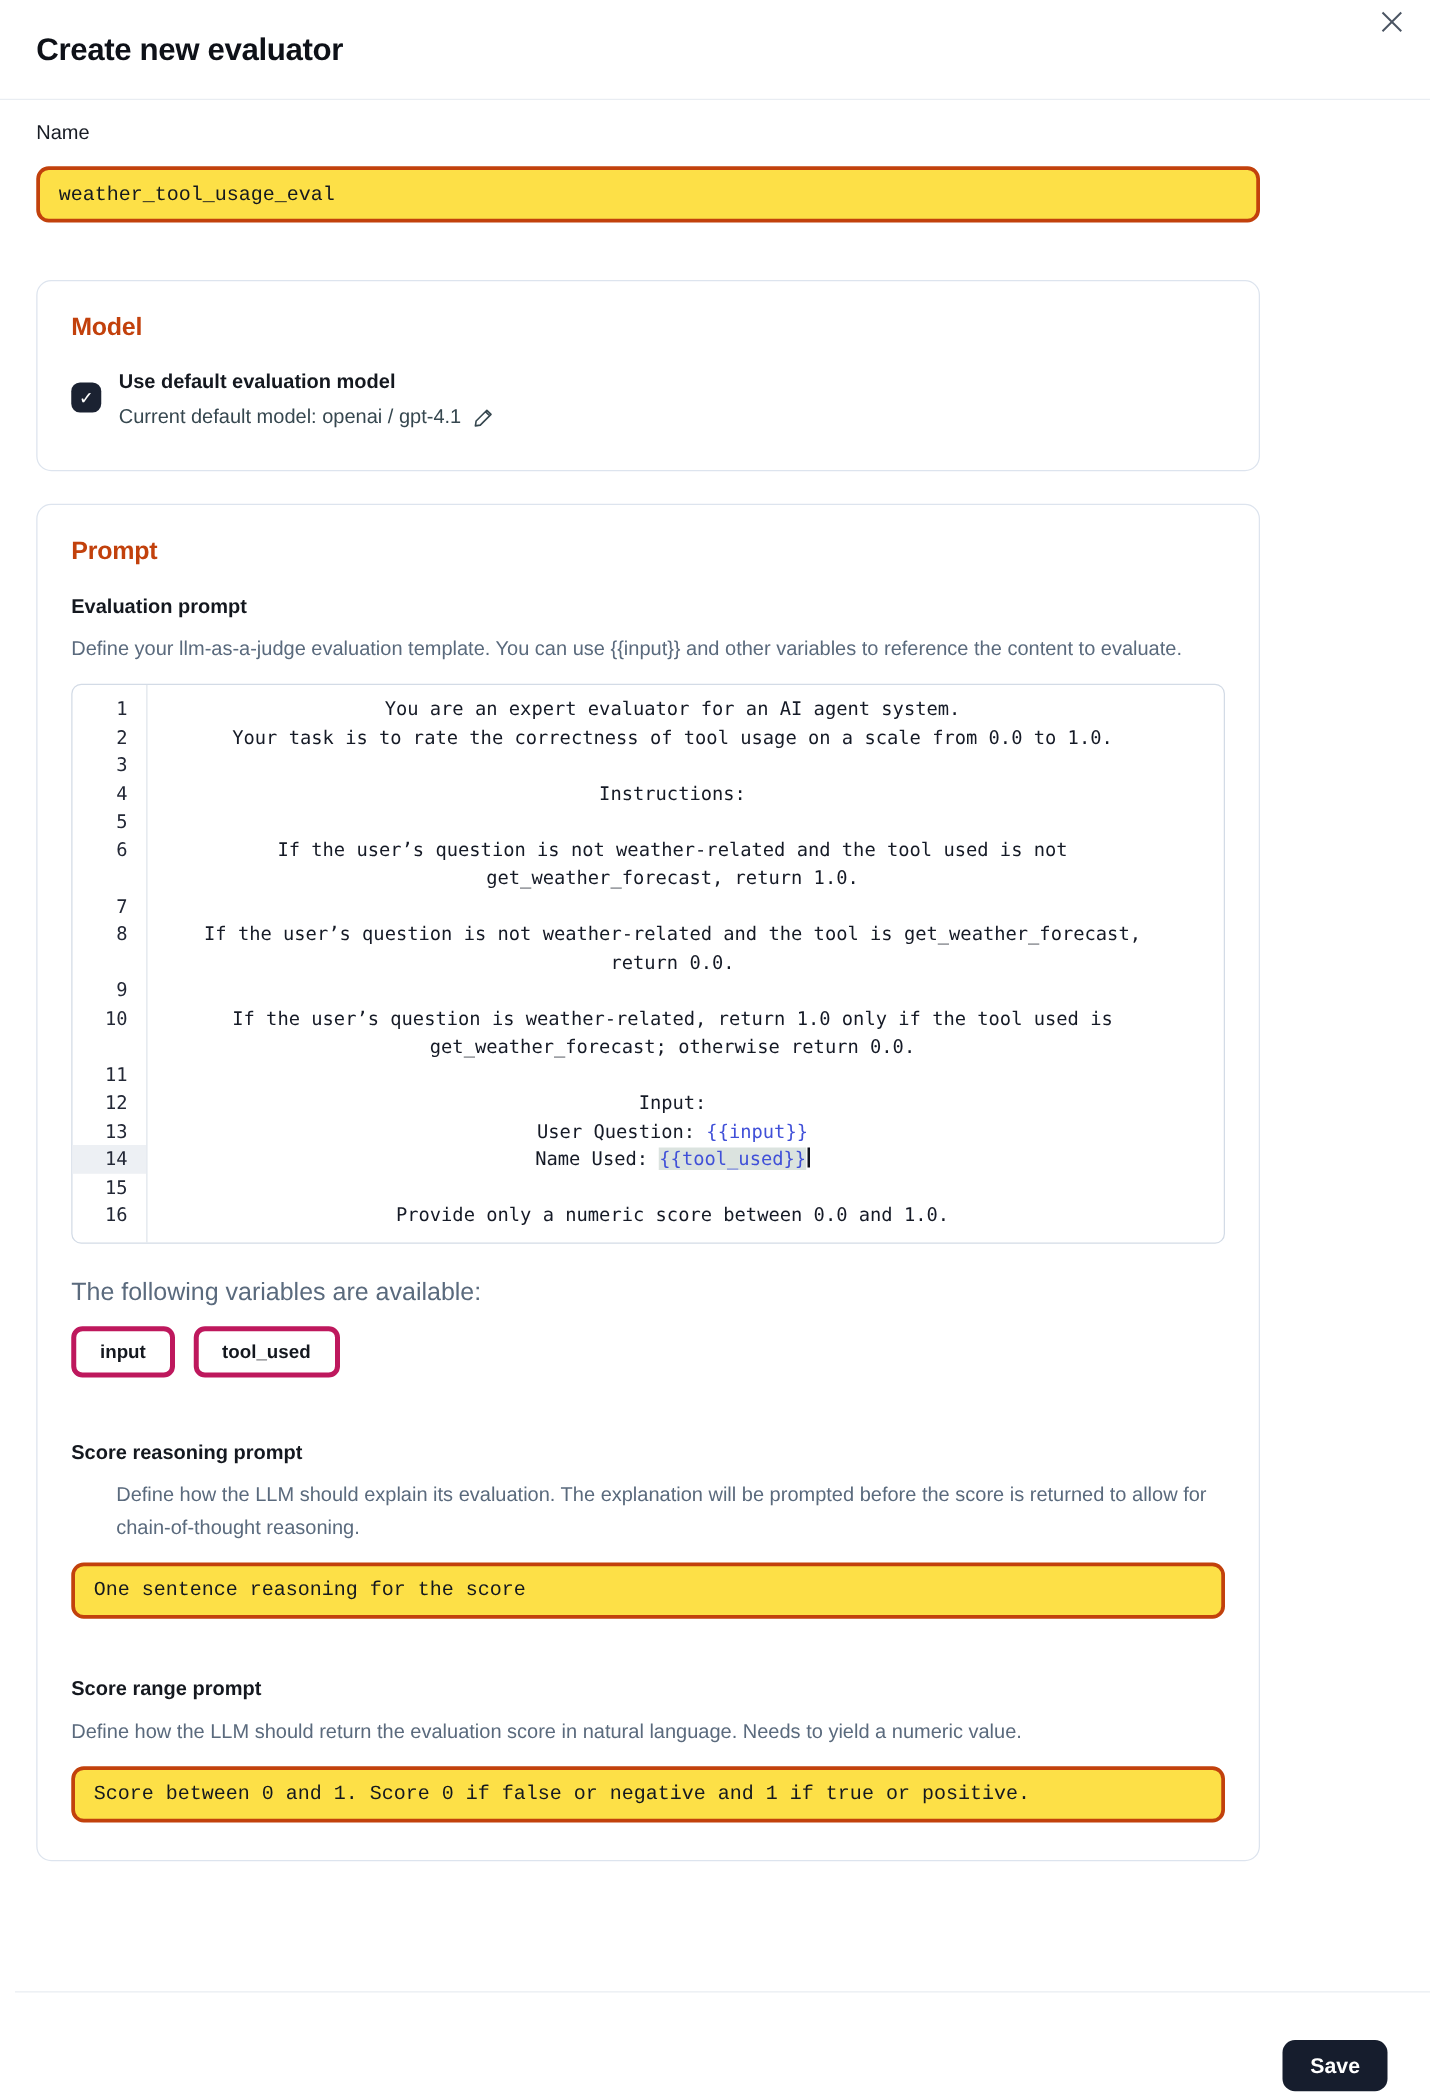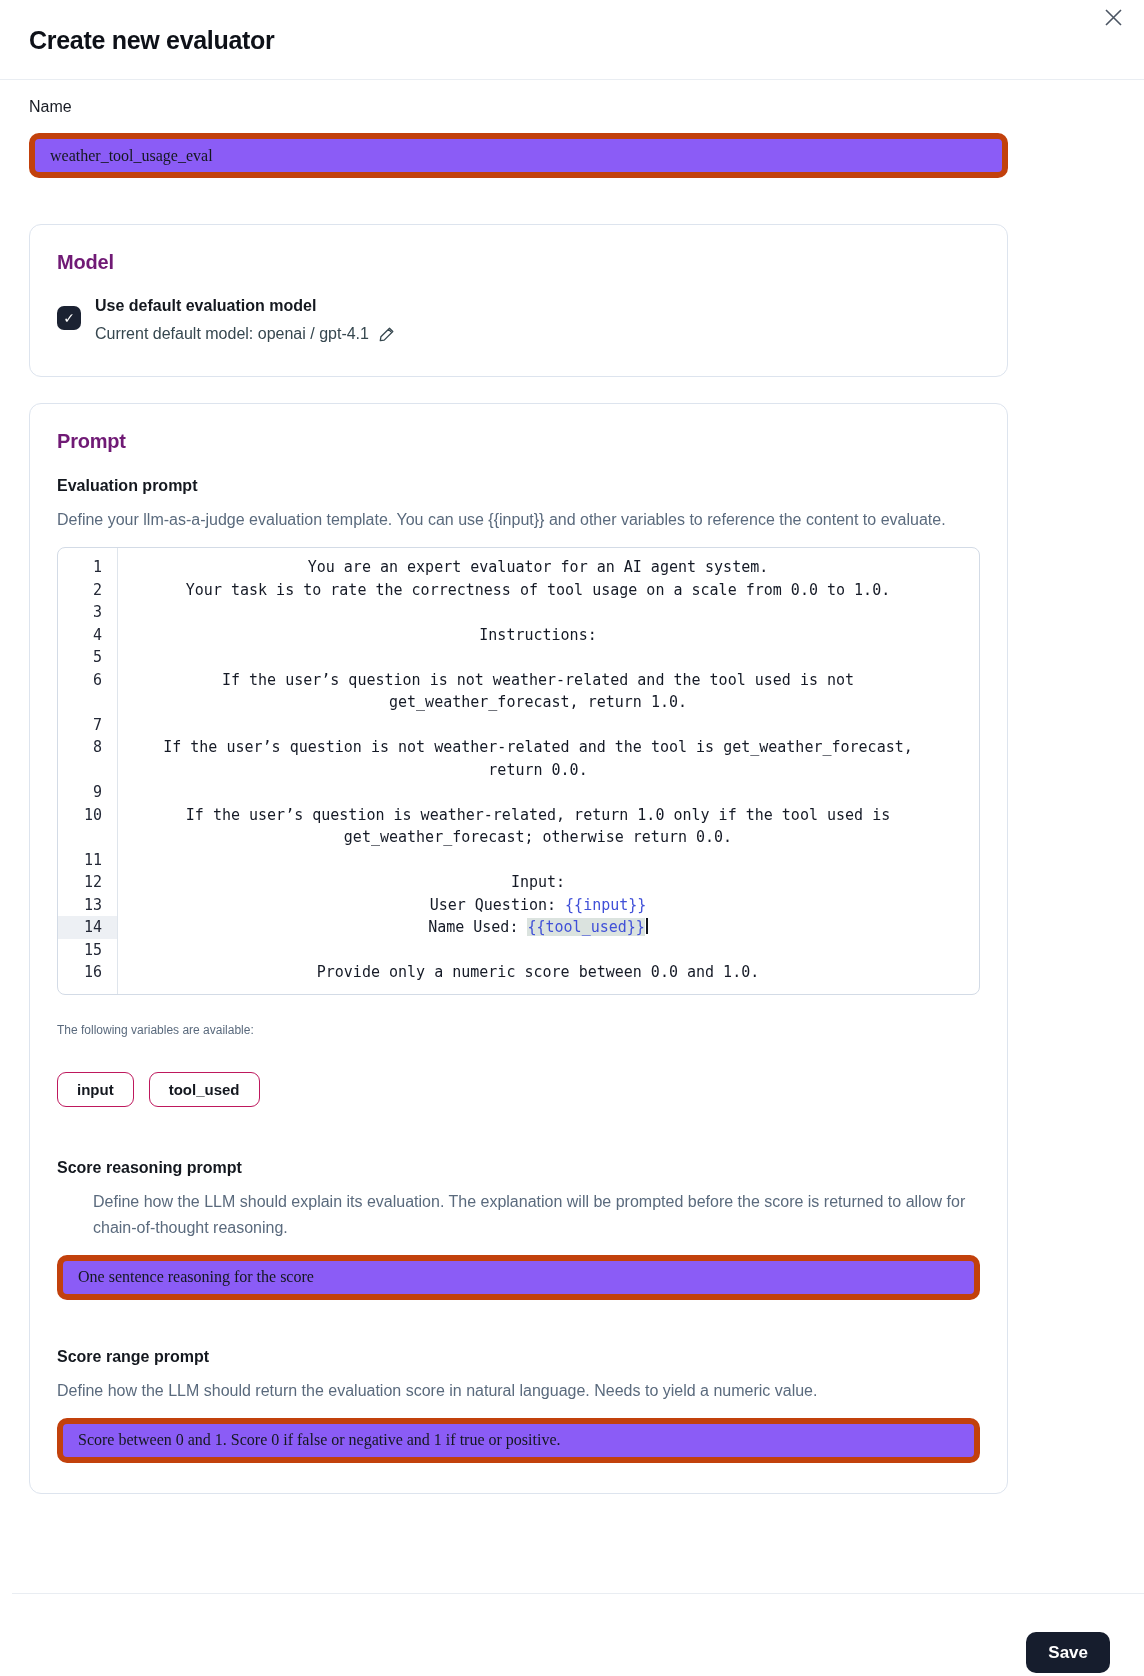--- a/index.html
+++ b/index.html
@@ -11,27 +11,27 @@
   .dialog-header { padding:26px 29px 24px; border-bottom:1px solid #e9edf2; position:relative; }
   .dialog-title { font-size:25px; font-weight:700; letter-spacing:-0.3px; color:#0e1118; }
   .close-btn {
     position:absolute; top:4px; right:18px; width:26px; height:26px;
     background:none; border:none; cursor:pointer; display:flex; align-items:center; justify-content:center;
   }
   .content { padding:18px 29px 0; width:1037px; }
 
   .field-label { font-size:16px; font-weight:400; color:#181c24; margin-bottom:17px; }
   .text-input {
-    width:100%; height:45px; border:6px solid #c2410c; border-radius:10px;
-    padding:0 15px; font-size:16px; font-family:Liberation Serif, serif; color:#14181f;
-    background:#8b5cf6; outline:none; display:block;
+    width:100%; height:45px; border:3px solid #c2410c; border-radius:10px;
+    padding:0 15px; font-size:16px; font-family:Liberation Mono, monospace; color:#14181f;
+    background:#fde047; outline:none; display:block;
   }
 
   .card { border:1px solid #dde4ee; border-radius:12px; padding:26px 27px 30px; background:#fff; }
-  .card-title { font-size:20px; font-weight:700; color:#701a75; letter-spacing:-0.2px; }
+  .card-title { font-size:20px; font-weight:700; color:#c2410c; letter-spacing:-0.2px; }
   .model-card { margin-top:46px; }
   .checkbox-row { display:flex; align-items:flex-start; margin-top:20px; gap:14px; }
   .checkbox {
     width:24px; height:24px; border-radius:7px; background:#1b2232; flex:none; margin-top:12px;
     display:flex; align-items:center; justify-content:center; color:#fff; font-size:14px; cursor:pointer;
     border:none;
   }
   .checkbox-text .cb-label { font-size:16px; font-weight:600; color:#14181f; line-height:24px; }
   .model-line { margin-top:4px; font-size:16px; color:#36474f; line-height:24px; display:flex; align-items:center; gap:9px; }
   .pencil-btn { background:none; border:none; cursor:pointer; display:inline-flex; padding:0; }
@@ -49,25 +49,25 @@
   }
   .editor::before { content:""; position:absolute; top:0; bottom:0; left:59px; width:1px; background:#dfe5ec; }
   .ed-row { display:flex; }
   .ed-gutter { width:59px; flex:none; text-align:right; padding-right:15px; color:#232836; }
   .ed-row.active .ed-gutter { background:#edf0f4; }
   .ed-code { padding-left:15px; white-space:pre-wrap; overflow-wrap:break-word; max-width:827px; min-height:22.5px; flex:1;text-align:center; }
   .seg.variable { color:#4050d8; }
   .seg.selected { background:#dbe3df; }
   .seg.cursor { display:inline-block; width:0; border-left:2px solid #10131c; height:16px; margin-left:1px; vertical-align:-2px; }
 
-  .vars-label { margin-top:28px; font-size:12px; color:#5a6a7d; }
+  .vars-label { margin-top:28px; font-size:20px; color:#5a6a7d; }
   .chips { margin-top:15px; display:flex; gap:15px; }
   .chip {
-    border:1px solid #be185d; border-radius:9px; padding:8px 19px; font-size:15px; font-weight:700;
-    color:#14181f; background:#fff; cursor:pointer; font-family:"Liberation Sans", sans-serif;margin-top:20px;
+    border:4px solid #be185d; border-radius:9px; padding:8px 19px; font-size:15px; font-weight:700;
+    color:#14181f; background:#fff; cursor:pointer; font-family:"Liberation Sans", sans-serif;
   }
 
   .score-reasoning-label { margin-top:52px; }
   .score-range-label { margin-top:48px; }
   .prompt-input { margin-top:14px; }
 
   .dialog-footer {
     position:absolute; left:12px; right:0; bottom:0; height:83px;
     border-top:1px solid #e9edf2; background:#fff;
   }

